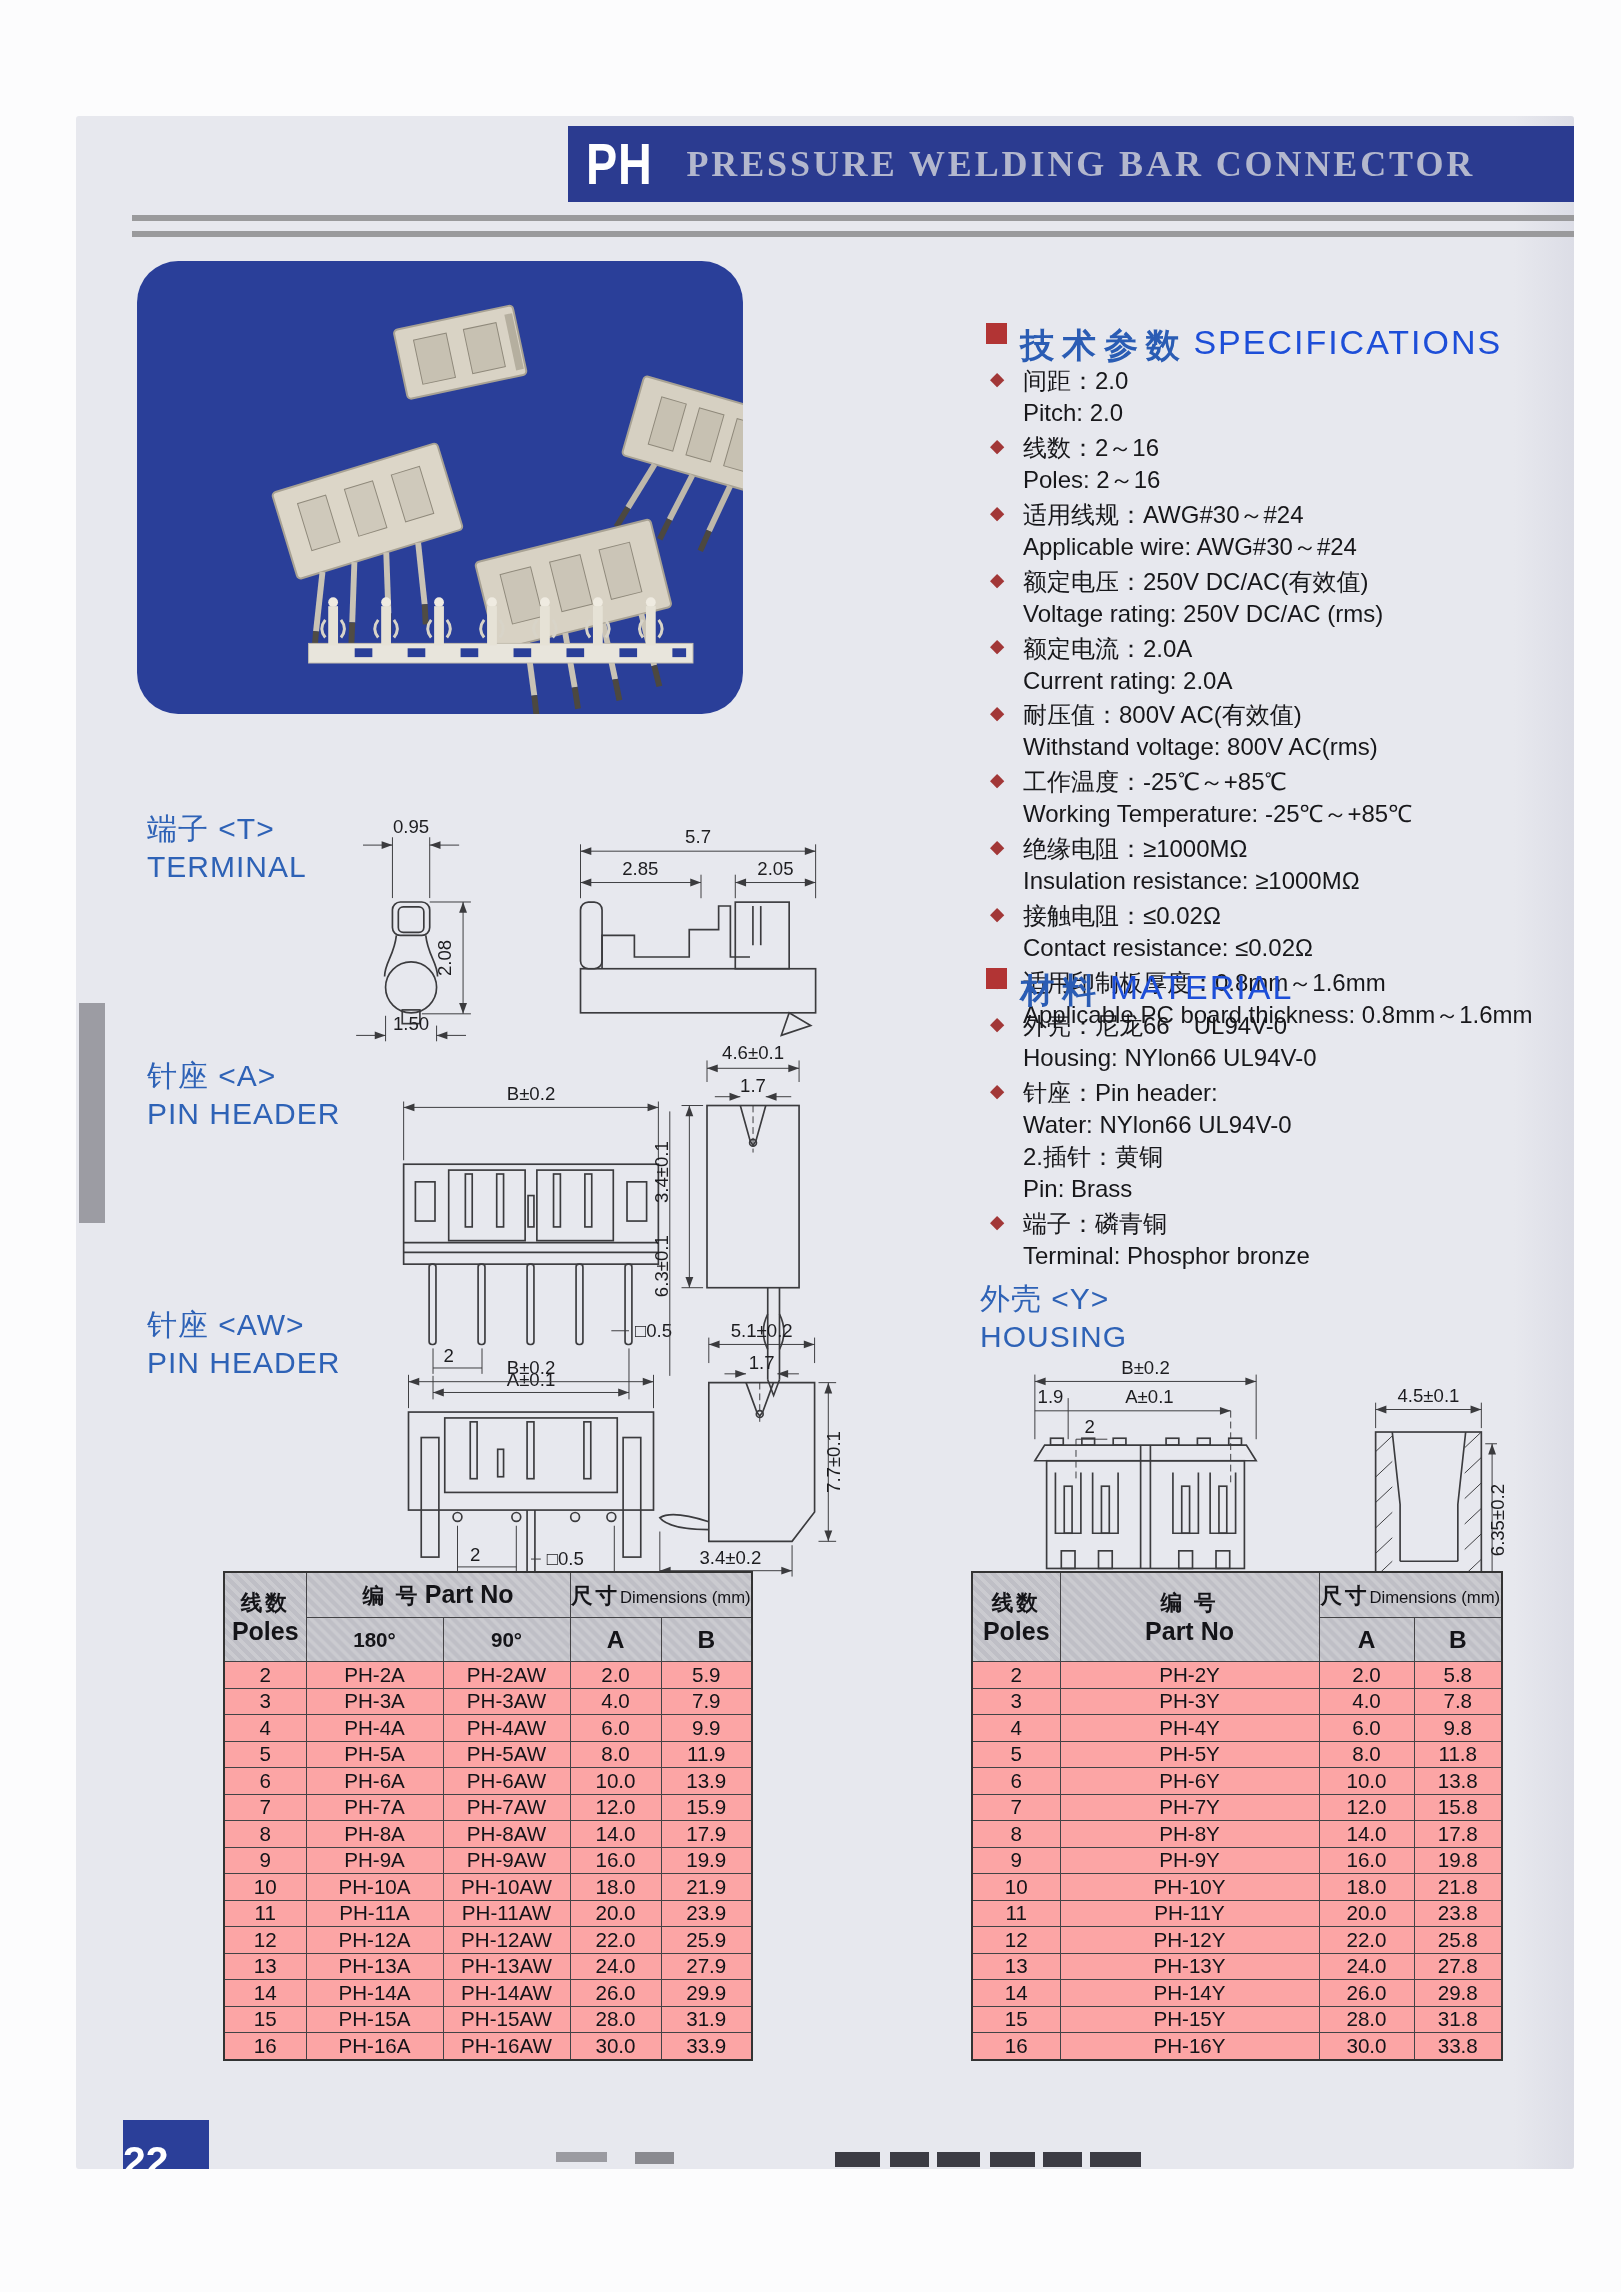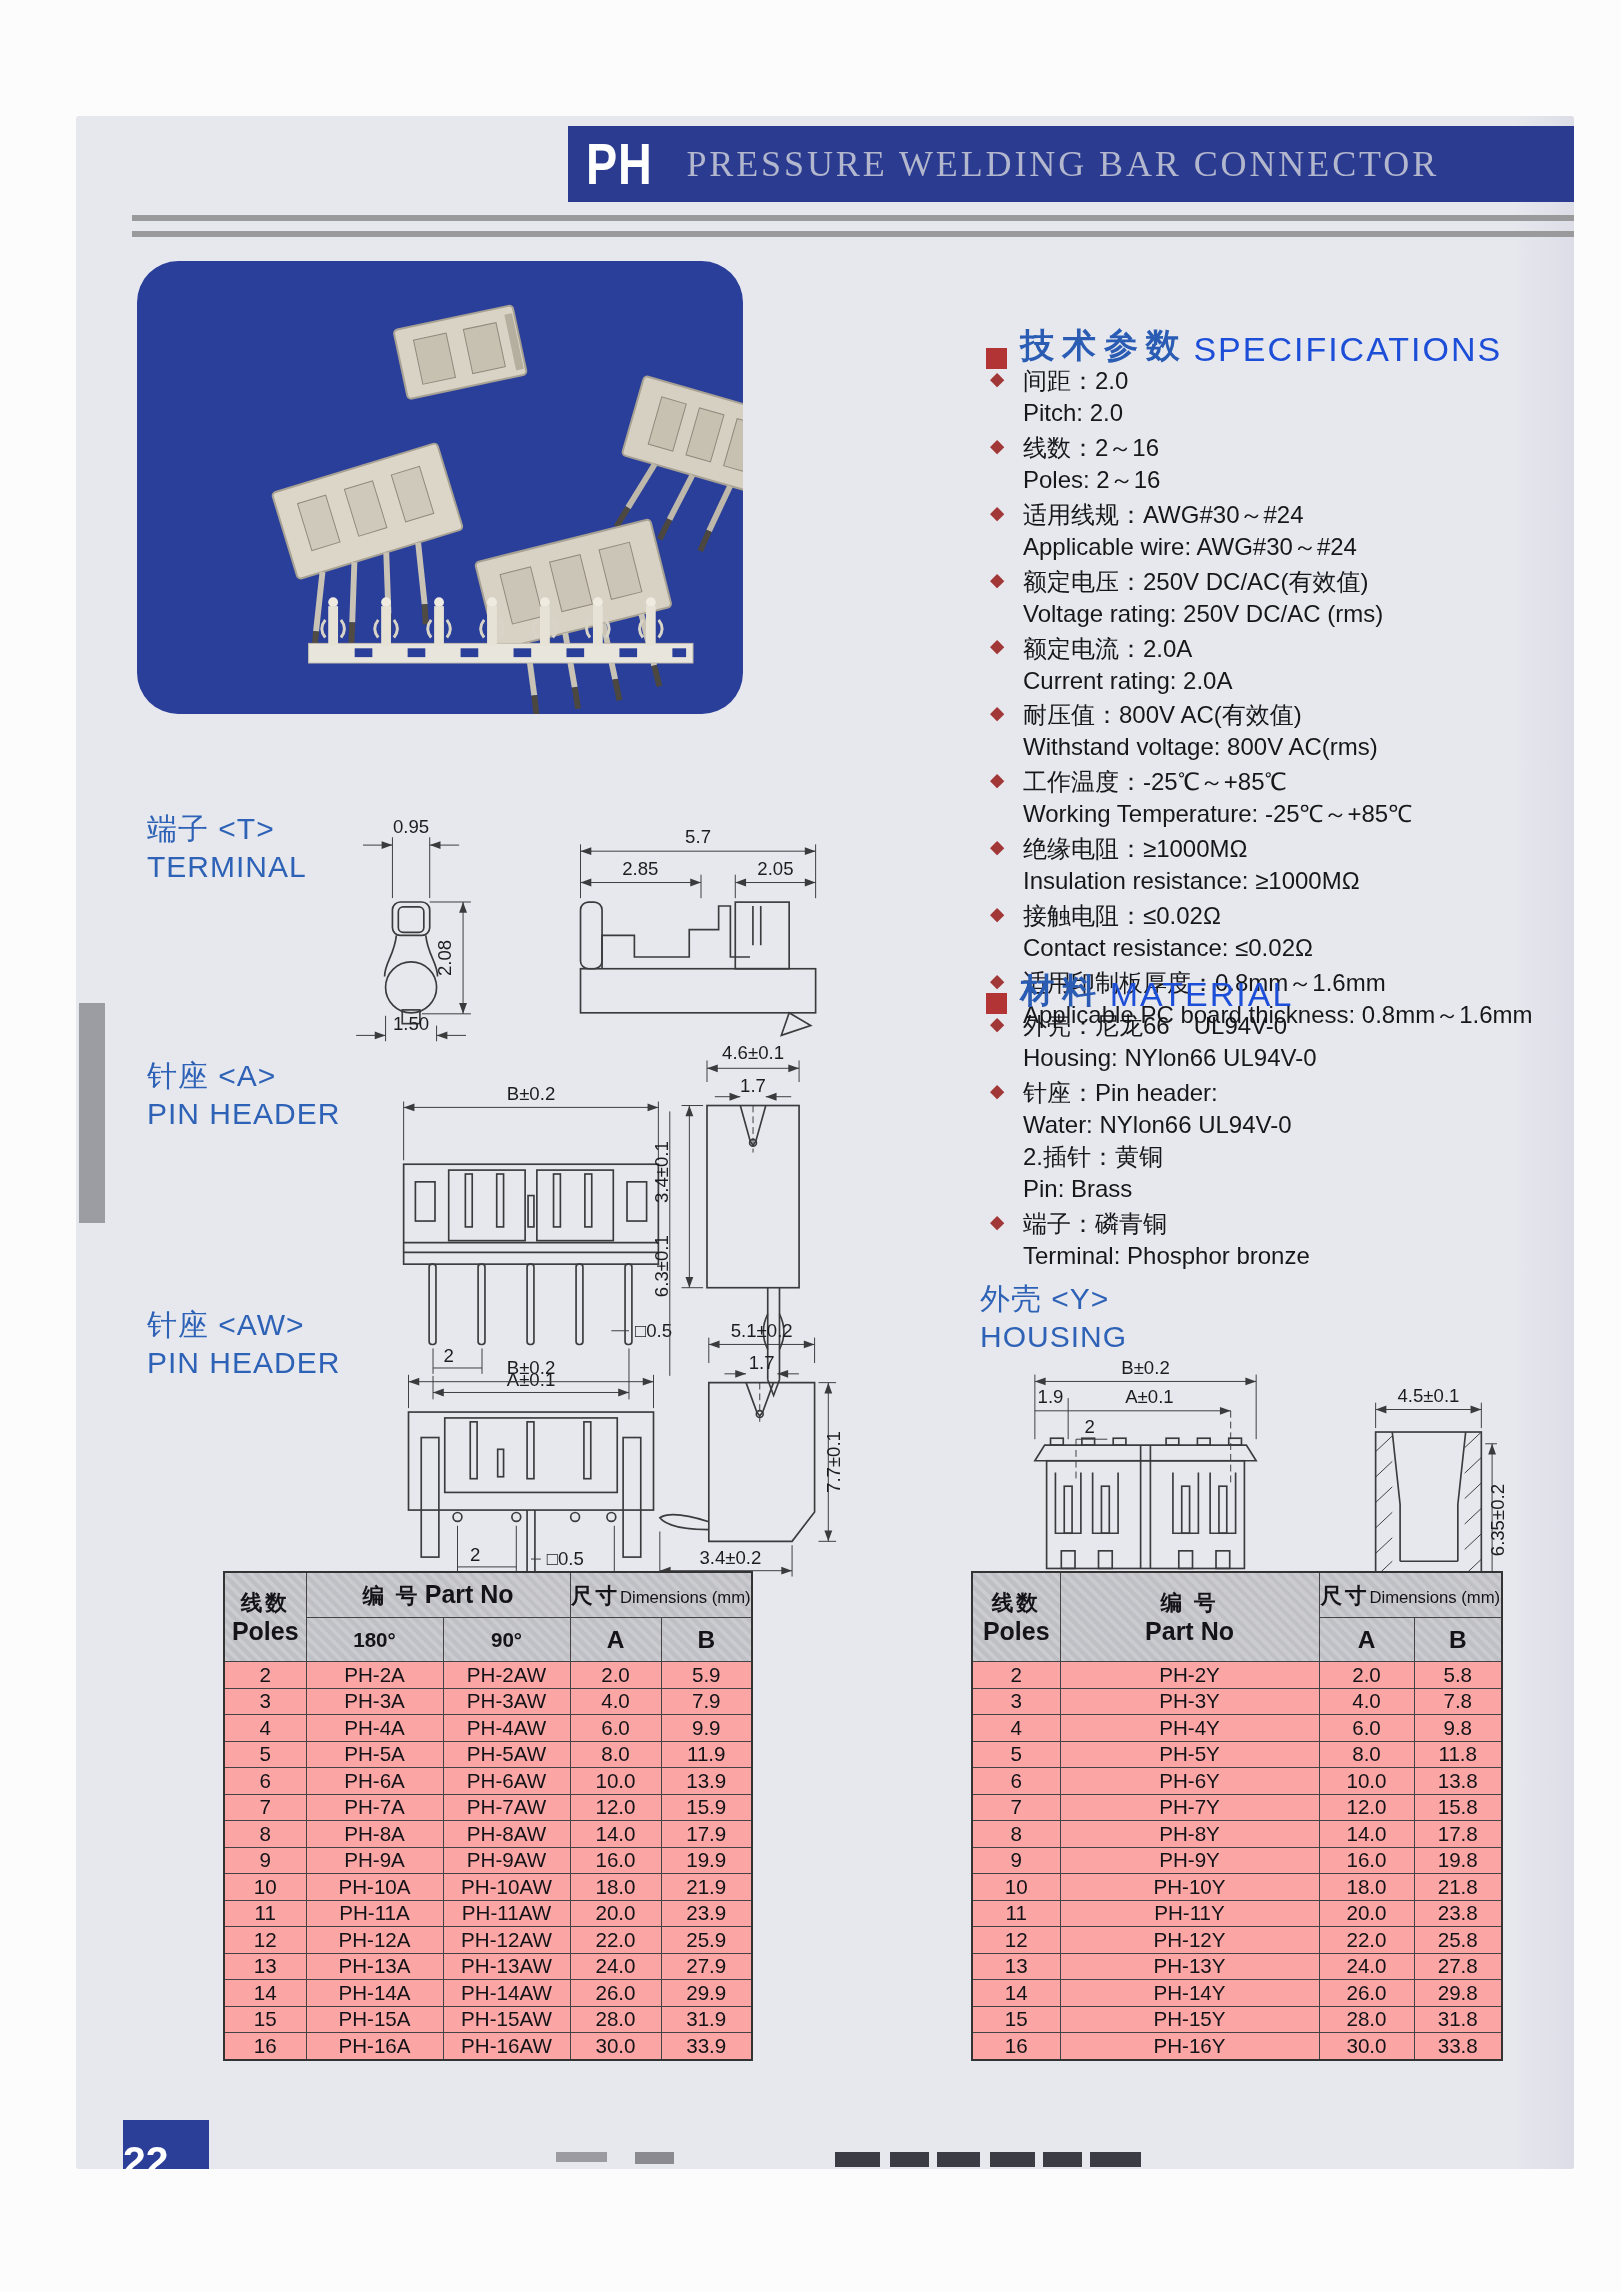--- a/index.html
+++ b/index.html
@@ -5,27 +5,27 @@
   html,body{margin:0;padding:0}
   .page{position:relative;width:1621px;height:2293px;background:#fcfcfd;overflow:hidden;
         font-family:"Liberation Sans",sans-serif;color:#1a1a1c}
   .panel{position:absolute;left:76px;top:116px;width:1498px;height:2053px;
          background:linear-gradient(90deg,#e7e8ee 0 96%,#dcdde6);border-radius:2.9px}
   
   .header-bar{position:absolute;left:568px;top:126px;width:1006px;height:76px;
               background:#2b3b90;display:flex;align-items:center}
   .logo{margin-left:17.6px;font-size:57px;font-weight:bold;color:#ffffff;
         font-family:"Liberation Sans",sans-serif;letter-spacing:1px;transform:scaleX(.82);transform-origin:left center}
-  .title{margin-left:19.6px;font-size:36px;font-weight:normal;color:#b3b7cd;
+  .title{margin-left:19.6px;font-size:36px;font-weight:bold;color:#b3b7cd;
          font-family:"Liberation Serif",serif;letter-spacing:2.9px;white-space:nowrap}
   .rule{position:absolute;left:132px;width:1442px;height:5.9px;background:#9a9a9c}
   
   .photo-box{position:absolute;left:137px;top:261px}
   
-  .sec-head{position:absolute;display:flex;align-items:flex-end}
+  .sec-head{position:absolute;display:flex;align-items:flex-start}
   .sec-sq{width:20.6px;height:20.6px;background:#b23434;margin-right:13.7px;flex:none}
   .sec-zh{font-size:34px;font-weight:bold;color:#2a5cb4;letter-spacing:7.8px;white-space:nowrap}
   .sec-en{font-size:34px;color:#1d4ed8;margin-left:5.9px;letter-spacing:2px;white-space:nowrap}
   .spec-list{position:absolute;width:568px}
   .spec-item{position:relative;margin-bottom:2.9px}
   .diamond{position:absolute;left:-33px;top:2.9px;color:#a23737;font-size:18.6px}
   .spec-line{font-size:24px;line-height:32px;color:#17171a;white-space:nowrap}
   
   .dlabel{position:absolute;color:#2e62b6;font-size:30px;line-height:38px;letter-spacing:1px;white-space:nowrap}
   

